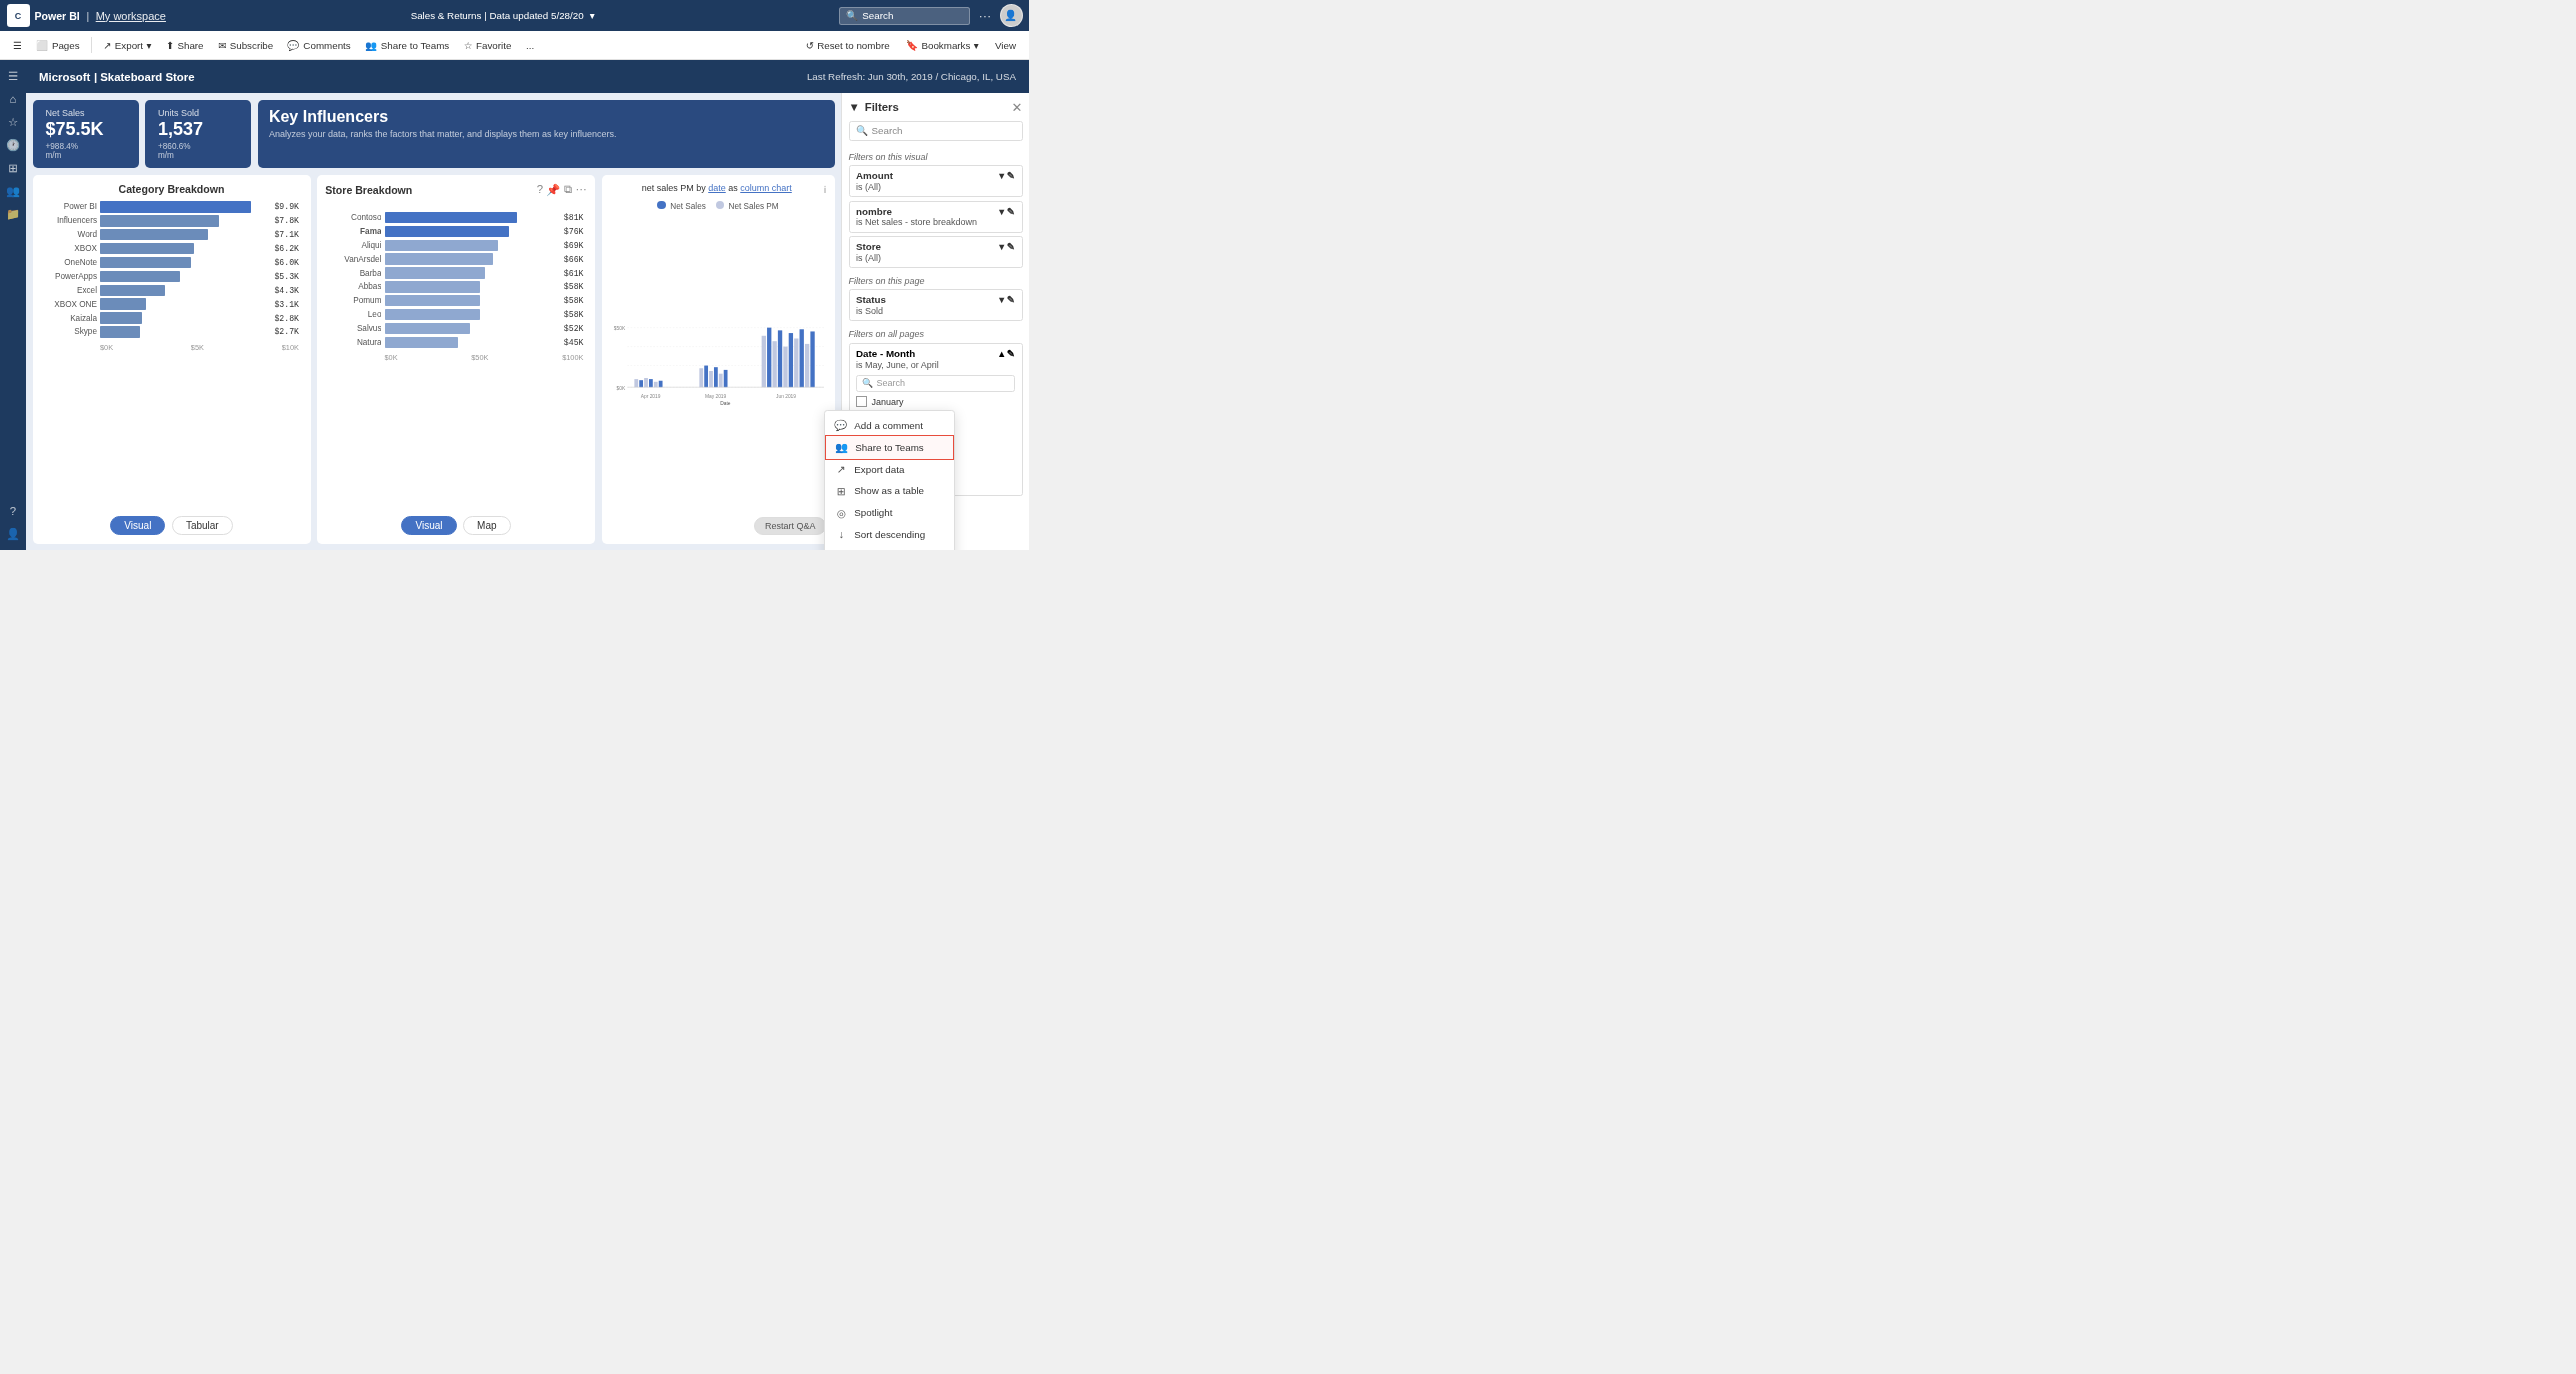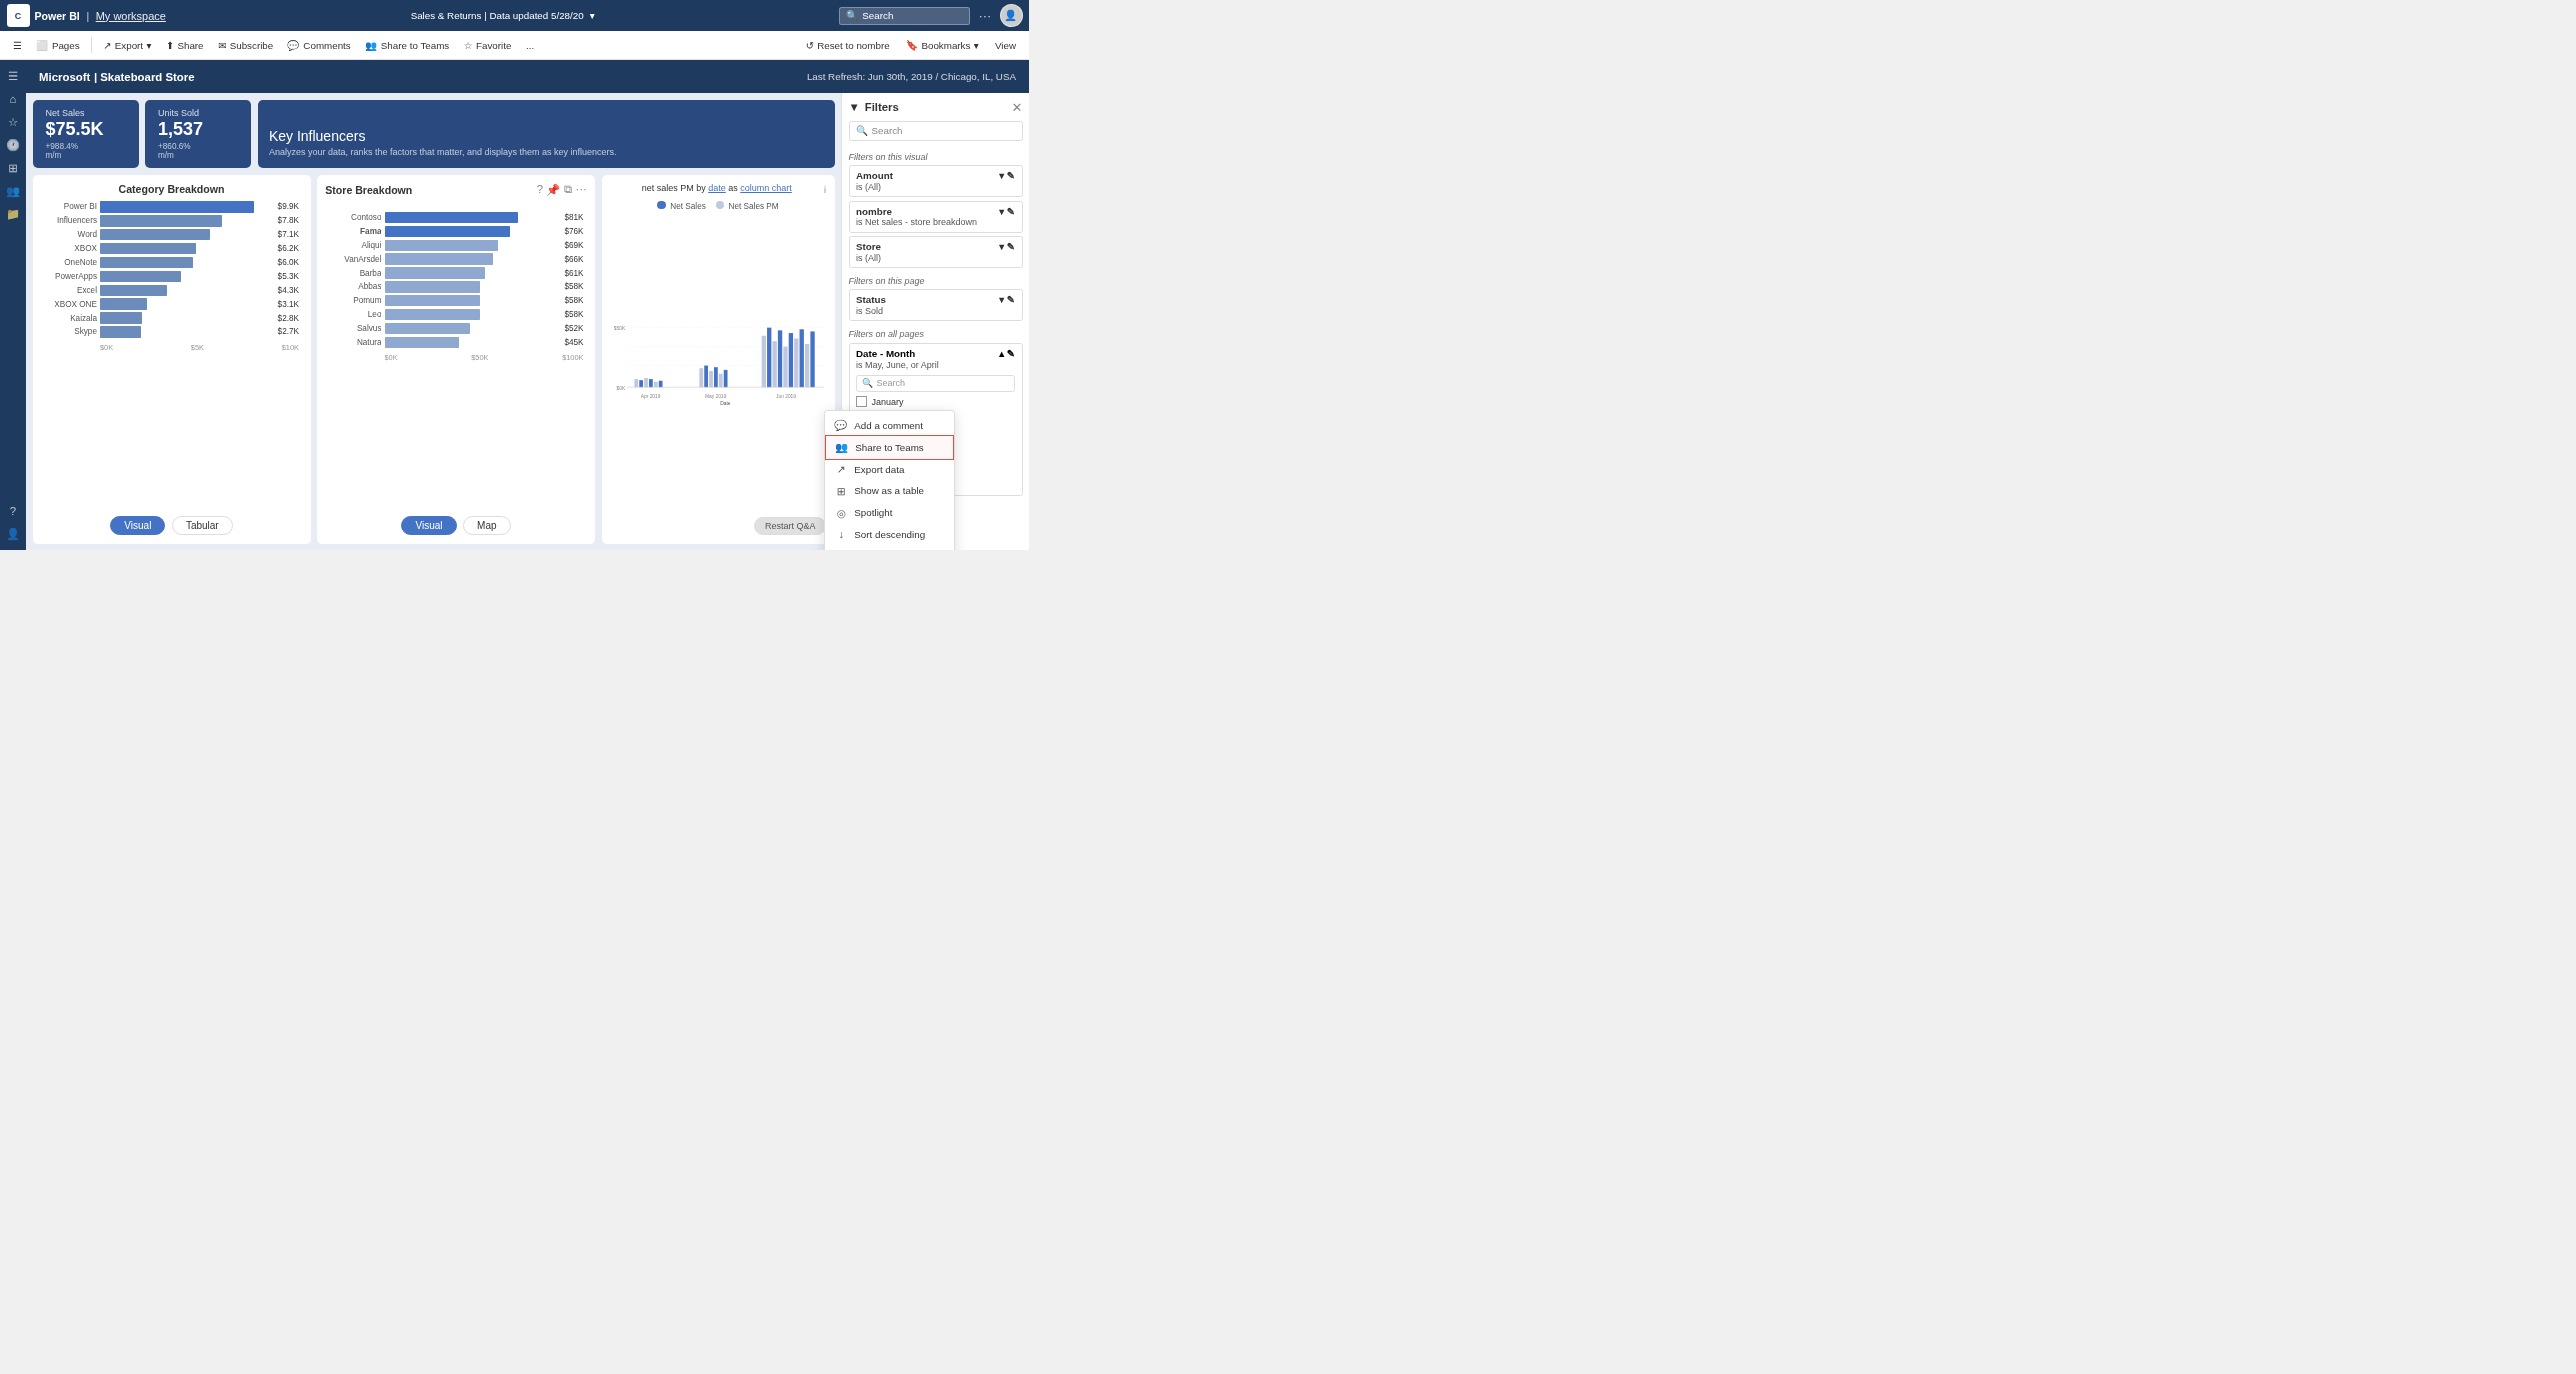--- a/index.html
+++ b/index.html
@@ -88,21 +88,21 @@
     
     .feature-cards { flex: 1; display: flex; gap: 6.5px; }
     .feature-card {
       background: #2a4a7f;
       border-radius: 4.9px;
       padding: 8.2px 11.4px;
       color: white;
       flex: 1;
       cursor: pointer;
     }
-    .feature-card-title { font-size: 14px; font-weight: 400; margin-bottom: 3.3px; margin-top: 20px; }
+    .feature-card-title { font-size: 16px; font-weight: 700; margin-bottom: 3.3px; }
     .feature-card-desc { font-size: 9px; opacity: 0.7; }
 
     
     .charts-row { display: flex; gap: 6.5px; flex: 1; }
     
     .chart-card {
       background: white;
       border-radius: 4.9px;
       padding: 8.2px;
       display: flex;
@@ -115,21 +115,21 @@
     
     .chart-title { font-size: 10.6px; font-weight: 600; text-align: center; margin-bottom: 6.5px; color: #333; }
     .chart-toolbar-btn { font-size: 11.4px; color: #888; cursor: pointer; }
     
     
     .bar-chart { flex: 1; display: flex; flex-direction: column; gap: 2.5px; padding: 0 3.3px; }
     .bar-row { display: flex; align-items: center; gap: 3.3px; font-size: 8.2px; }
     .bar-label { width: 53px; text-align: right; color: #555; font-size: 8.2px; white-space: nowrap; overflow: hidden; text-overflow: ellipsis; }
     .bar-container { flex: 1; height: 11.4px; background: transparent; position: relative; }
     .bar { height: 100%; background: #4472c4; border-radius: 0.8px; }
-    .bar-value { font-size: 8.2px; color: #333; margin-left: 12px; white-space: nowrap; }
+    .bar-value { font-size: 8.2px; color: #333; margin-left: 12px; white-space: nowrap; font-family: Liberation Mono, monospace; }
     .bar-axis { display: flex; justify-content: space-between; font-size: 7.4px; color: #999; padding-left: 56px; margin-top: 2.5px; }
     
     .chart-footer { display: flex; justify-content: center; gap: 6.5px; margin-top: 4.9px; }
     .chart-btn { padding: 3.3px 13px; border-radius: 13px; font-size: 10px; cursor: pointer; border: 0.8px solid #ddd; background: white; color: #333; }
     .chart-btn.active { background: #4472c4; color: white; border-color: #4472c4; }
     
     
     .filters-panel {
       width: 188px;
       background: white;

